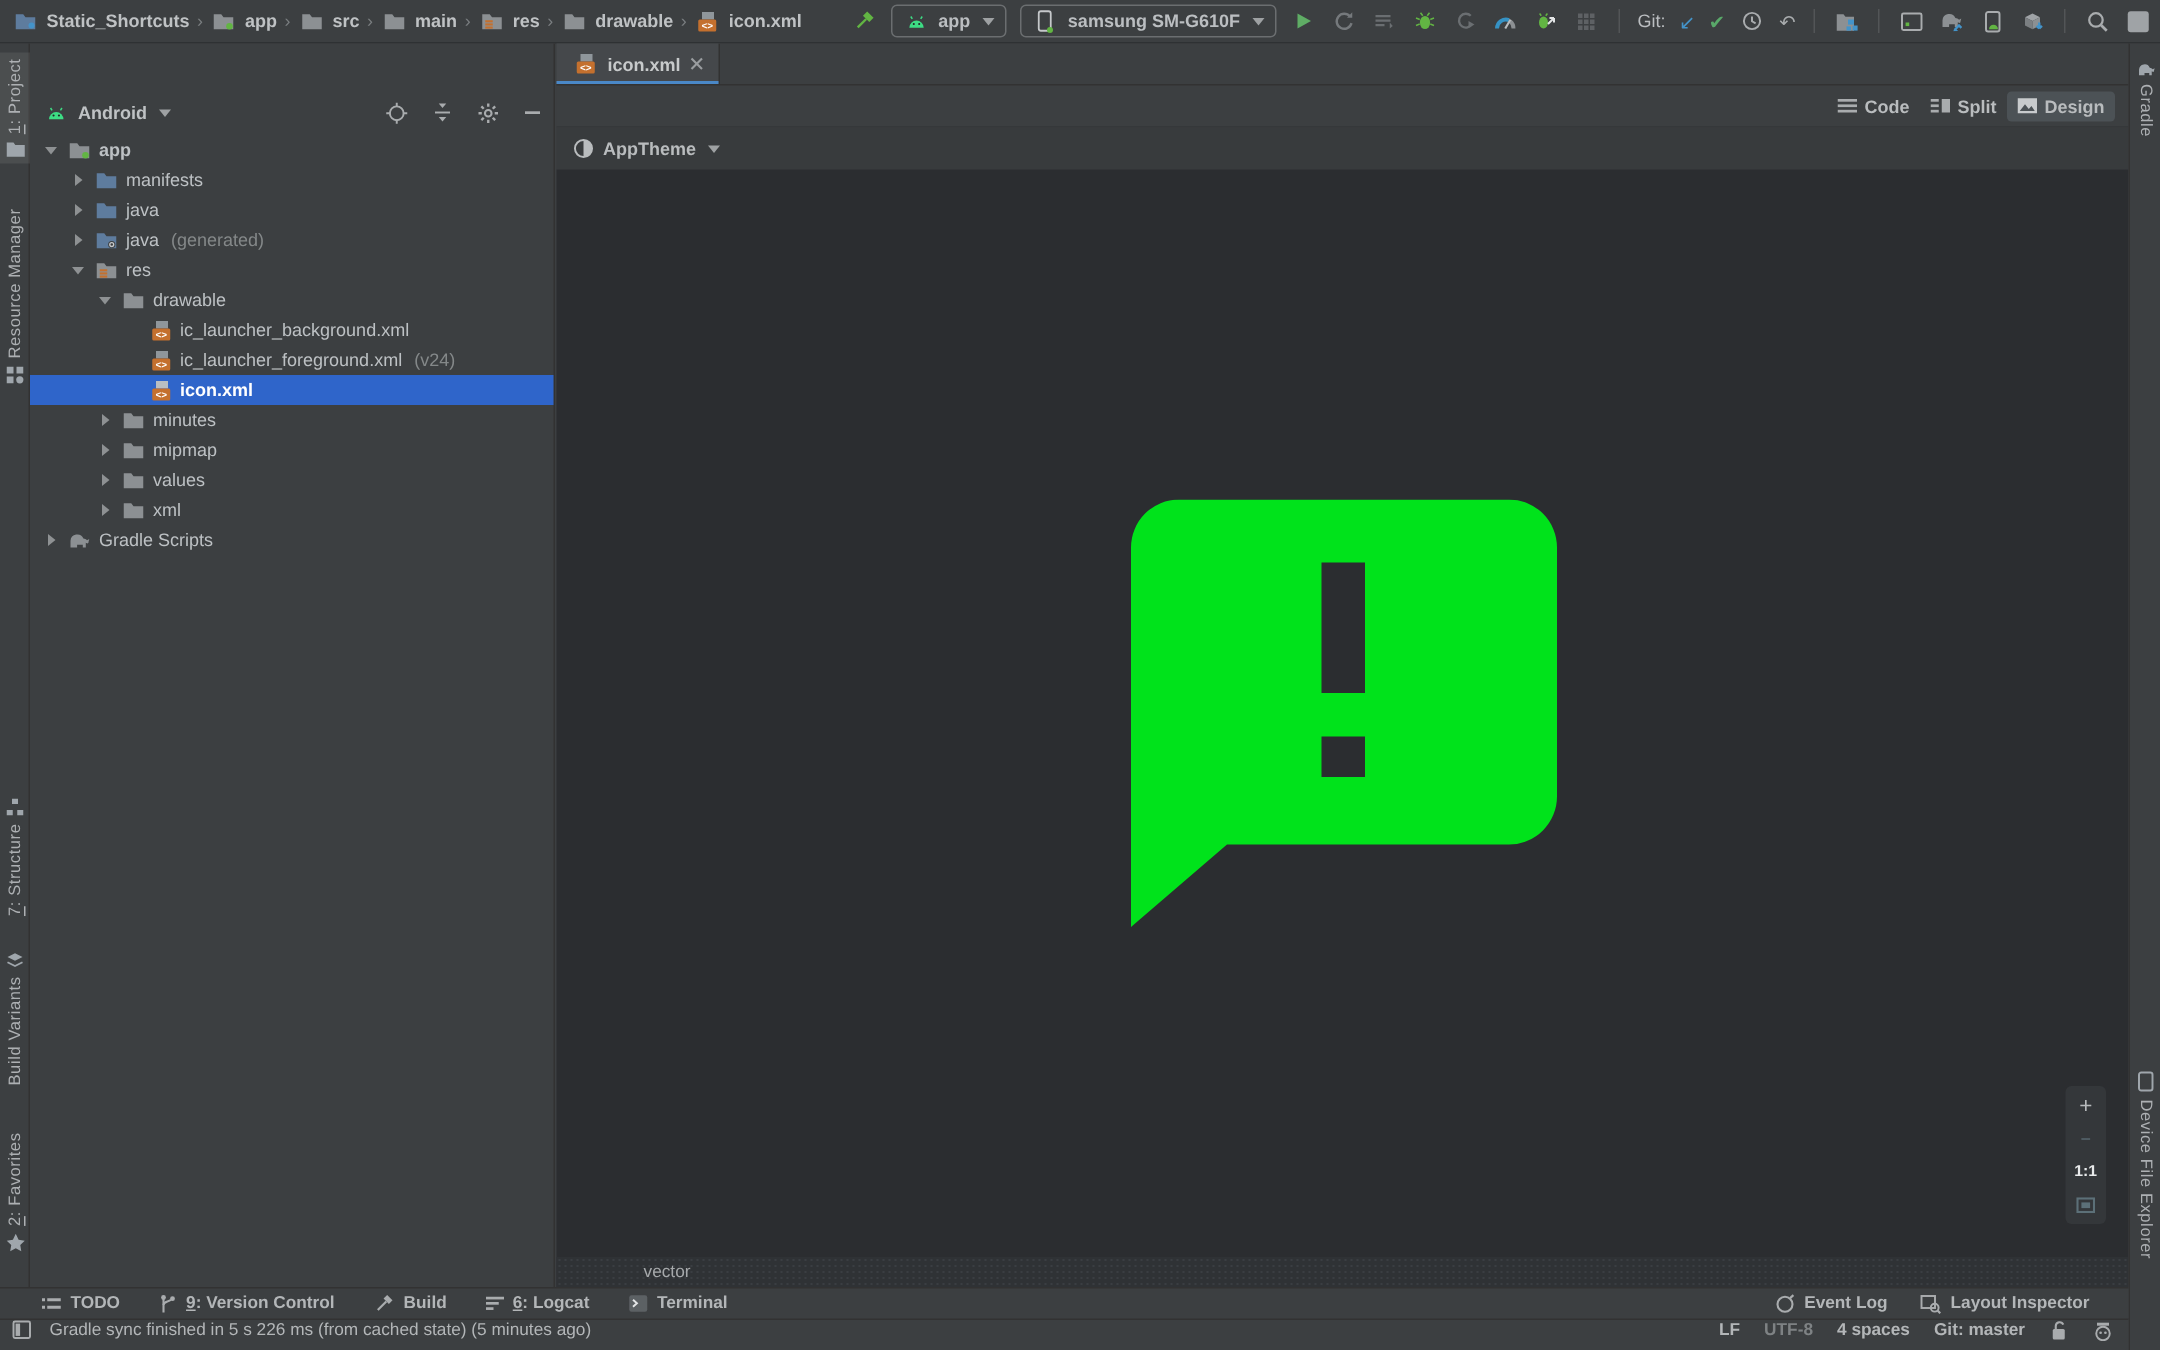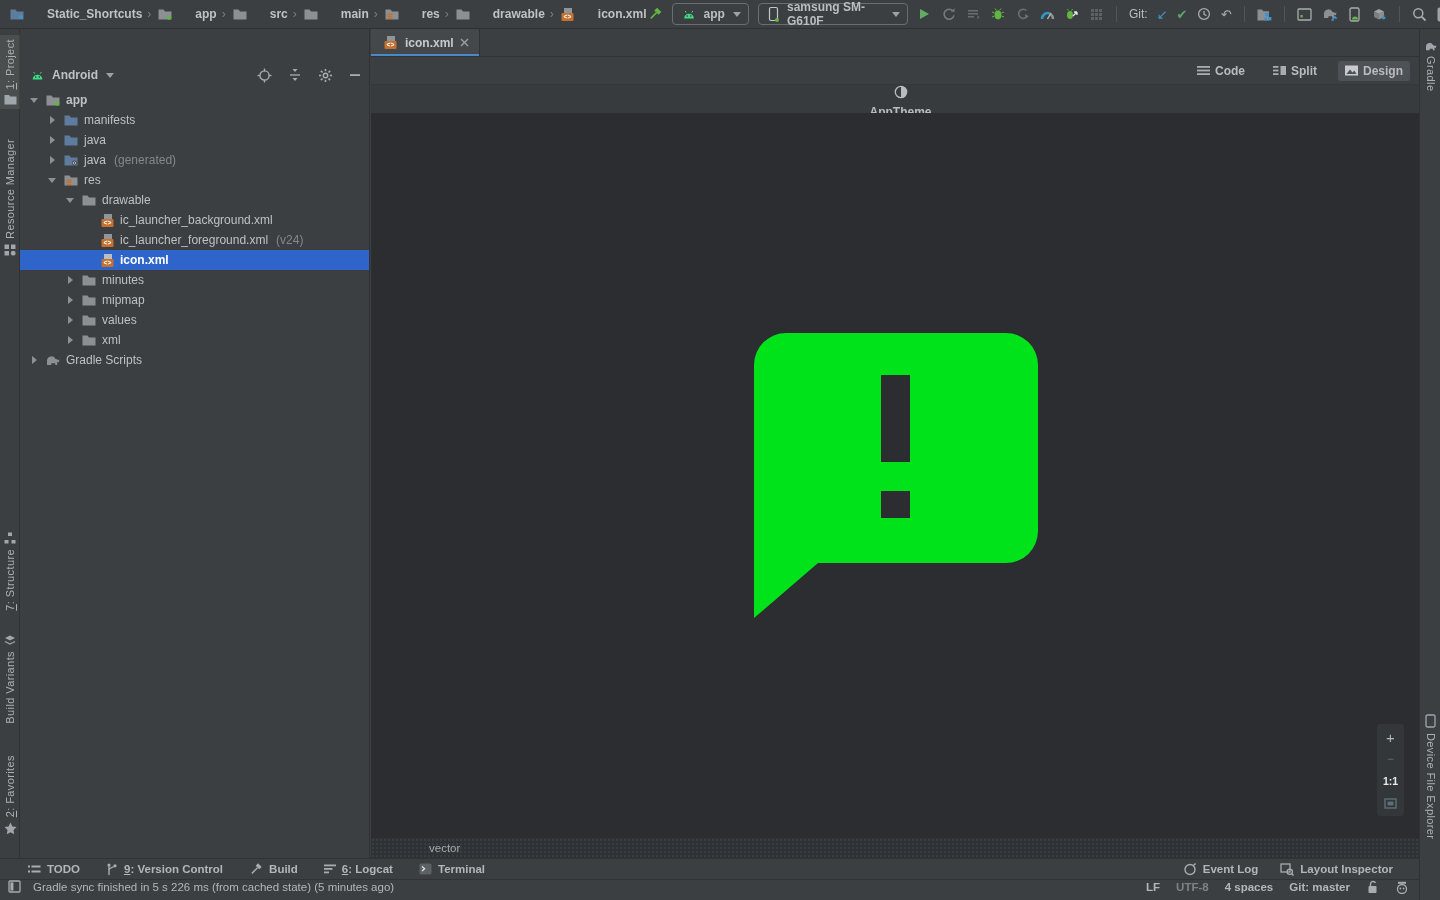--- a/index.html
+++ b/index.html
@@ -5,21 +5,21 @@
   * { box-sizing: border-box; margin: 0; padding: 0; }
   html,body { width:1440px; height:900px; overflow:hidden; }
   body { font-family:"Liberation Sans", sans-serif; font-size:12px; color:#BBBEC1; background:#3C3F41; }
   .app { position:relative; width:1440px; height:900px; background:#3C3F41; }
 
   
   .topbar { position:absolute; left:0; top:0; width:1440px; height:29px;
             display:flex; align-items:center; justify-content:space-between;
             padding:0 6px 0 8px; border-bottom:1px solid #2E3133; background:#3C3F41; }
   .crumbs { display:flex; align-items:center; gap:3px; white-space:nowrap; }
-  .crumb { display:flex; align-items:center; gap:21px; font-weight:600; color:#BFC2C4; cursor:default;text-align:right; }
+  .crumb { display:flex; align-items:center; gap:5px; font-weight:600; color:#BFC2C4; cursor:default;text-align:right; }
   .sep { color:#7A7E80; padding:0 2px; }
   .tools { display:flex; align-items:center; gap:9px; }
   .tgap { width:1px; height:16px; background:#525557; margin:0 3px; }
   .combo { display:flex; align-items:center; gap:6px; height:22px; padding:0 7px;
            border:1px solid #6B6E70; border-radius:4px; font-weight:600; }
   .caret { width:0; height:0; border-left:4px solid transparent; border-right:4px solid transparent;
            border-top:5px solid #9EA1A3; margin-left:2px; }
   .ticon { display:inline-flex; align-items:center; justify-content:center; width:18px; height:18px; }
   .glyph { font-size:13px; line-height:1; }
   .blue { color:#4393C9; } .green { color:#59A869; } .gray { color:#A9ACAE; }
@@ -50,24 +50,24 @@
   .trow.sel { background:#2F65CA; }
   .trow.sel .tlabel { color:#FFFFFF; font-weight:700; }
   .b700 { font-weight:700; }
 
   
   .editor { position:absolute; left:371px; top:29px; width:1048px; height:829px; background:#3C3F41; }
   .tabbar { height:28px; border-bottom:1px solid #323232; display:flex; }
   .tab { position:relative; display:flex; align-items:center; gap:6px; padding:0 10px; background:#45484B; border-right:1px solid #323232; }
   .tab .ul { position:absolute; left:0; right:0; bottom:0; height:2px; background:#4A88C7; }
   .tab .tabname { color:#C7CACB; font-weight:600; }
-  .designtools { height:28px; display:flex; align-items:center; justify-content:flex-end; gap:14px; padding-right:9px; border-bottom:1px solid #35383A; }
+  .designtools { height:28px; display:flex; align-items:center; justify-content:flex-end; padding-right:9px; border-bottom:1px solid #35383A; }
   .mode { display:flex; align-items:center; gap:5px; font-weight:700; color:#B9BCBE; padding:3px 7px; border-radius:3px; }
   .mode.sel { background:#4C5256; }
-  .themerow { height:28px; background:#383B3D; display:flex; align-items:center; gap:6px; padding-left:11px; font-weight:700; color:#B9BCBE;flex-direction:column; }
+  .themerow { height:28px; background:#383B3D; display:flex; align-items:center; gap:6px; padding-left:11px; font-weight:700; color:#B9BCBE; }
   .canvas { position:absolute; left:0; top:84px; right:0; bottom:0; background:#2B2D30; overflow:hidden; }
   .bubble { position:absolute; left:383px; top:220px; }
   .cstrip { position:absolute; left:0; right:0; bottom:0; height:20px; background-color:#2F3235;
             background-image:radial-gradient(circle, #3A3E42 1px, transparent 1px); background-size:4px 4px;
             display:flex; align-items:center; padding-left:58px; color:#A6A9AB; font-size:11.5px; }
   .zoomctl { position:absolute; right:15px; bottom:42px; width:27px; background:#34373A; border-radius:4px;
              display:flex; flex-direction:column; align-items:center; padding:3px 0; gap:2px; }
   .zbtn { width:25px; height:20px; display:flex; align-items:center; justify-content:center; color:#B6B9BB; font-size:15px; }
   .zbtn.zdim { color:#5C6E76; font-size:12px; }
   .zbtn.z11 { color:#E8EAEB; font-weight:700; font-size:10.5px; }

